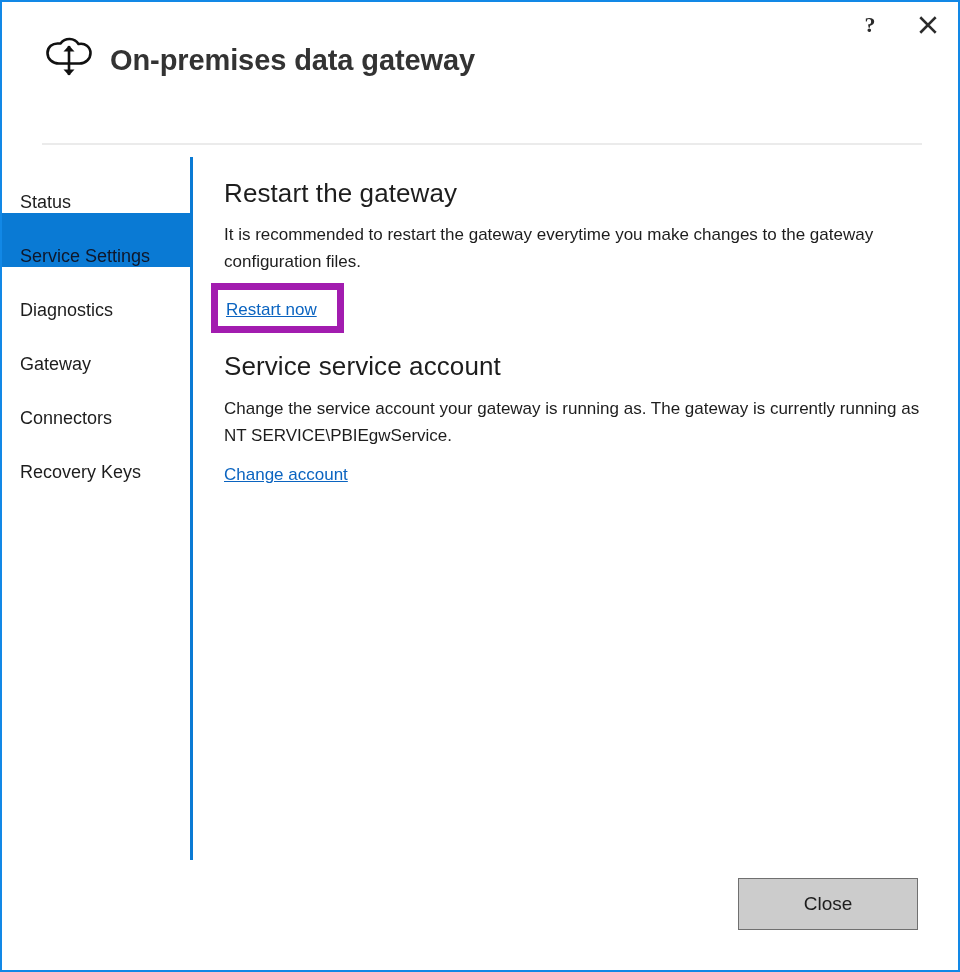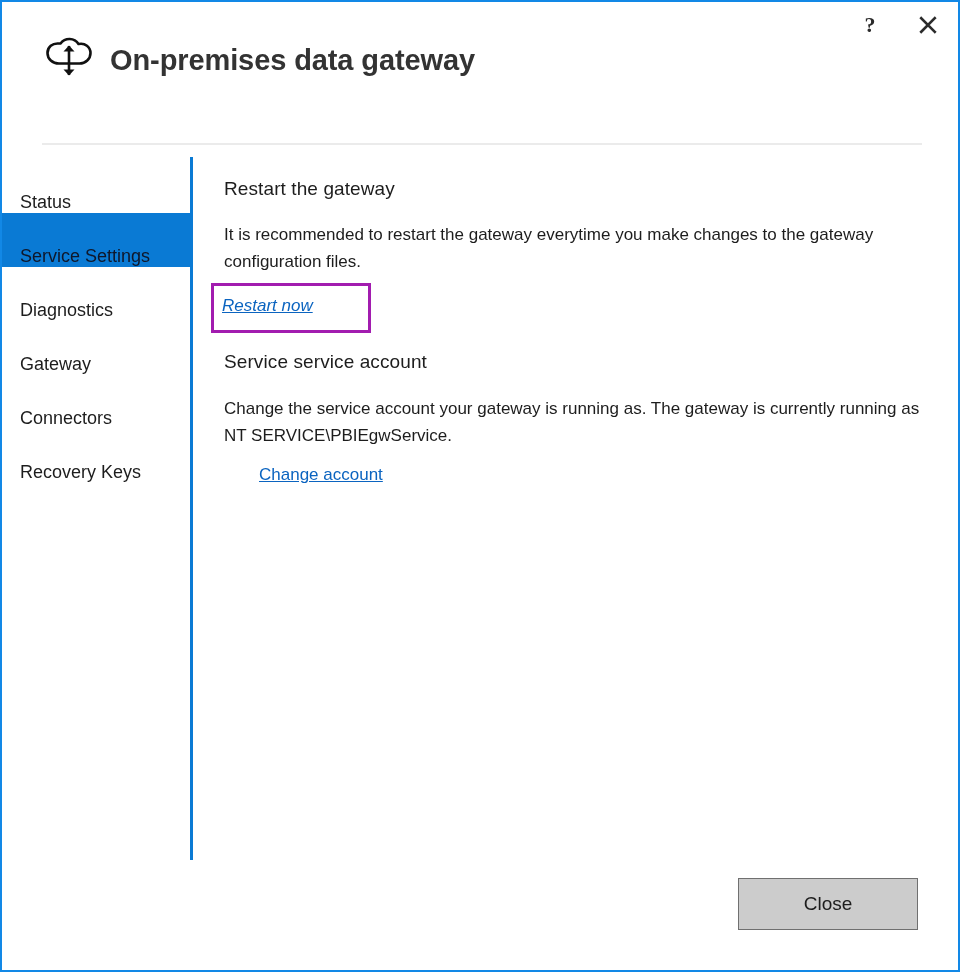--- a/index.html
+++ b/index.html
@@ -121,21 +121,21 @@
   }
 
   
   .content {
     position: absolute;
     left: 222px;
     top: 157px;
     right: 26px;
   }
   .section-heading {
-    font-size: 19px;
+    font-size: 26px;
     font-weight: 400;
     color: #1d1d1d;
     margin: 0;
     letter-spacing: 0.1px;
   }
   .section-body {
     font-size: 17px;
     line-height: 27px;
     color: #1d1d1d;
     margin: 0;
@@ -147,35 +147,34 @@
     cursor: pointer;
     display: inline-block;
   }
 
   #restart-heading { position: absolute; left: 0; top: 19px; }
   #restart-desc    { position: absolute; left: 0; top: 62px; width: 700px; }
   #restart-link-wrap {
     position: absolute;
     left: -13px;
     top: 124px;
-    width: 160px;
+    width: 133px;
     height: 50px;
     box-sizing: border-box;
-    border: 3px solid #a21caf;
-    font-style: italic;
+    border: 7px solid #a21caf;
   }
   #restart-link {
     position: absolute;
     left: 8px;
     top: 10px;
   }
 
   #account-heading { position: absolute; left: 0; top: 192px; }
   #account-desc    { position: absolute; left: 0; top: 236px; width: 700px; }
-  #account-link    { position: absolute; left: 0; top: 306px; margin-left: 35px; }
+  #account-link    { position: absolute; left: 0; top: 306px; }
 
   
   .close-button {
     position: absolute;
     left: 736px;
     top: 876px;
     width: 180px;
     height: 52px;
     box-sizing: border-box;
     background: #cccccc;

